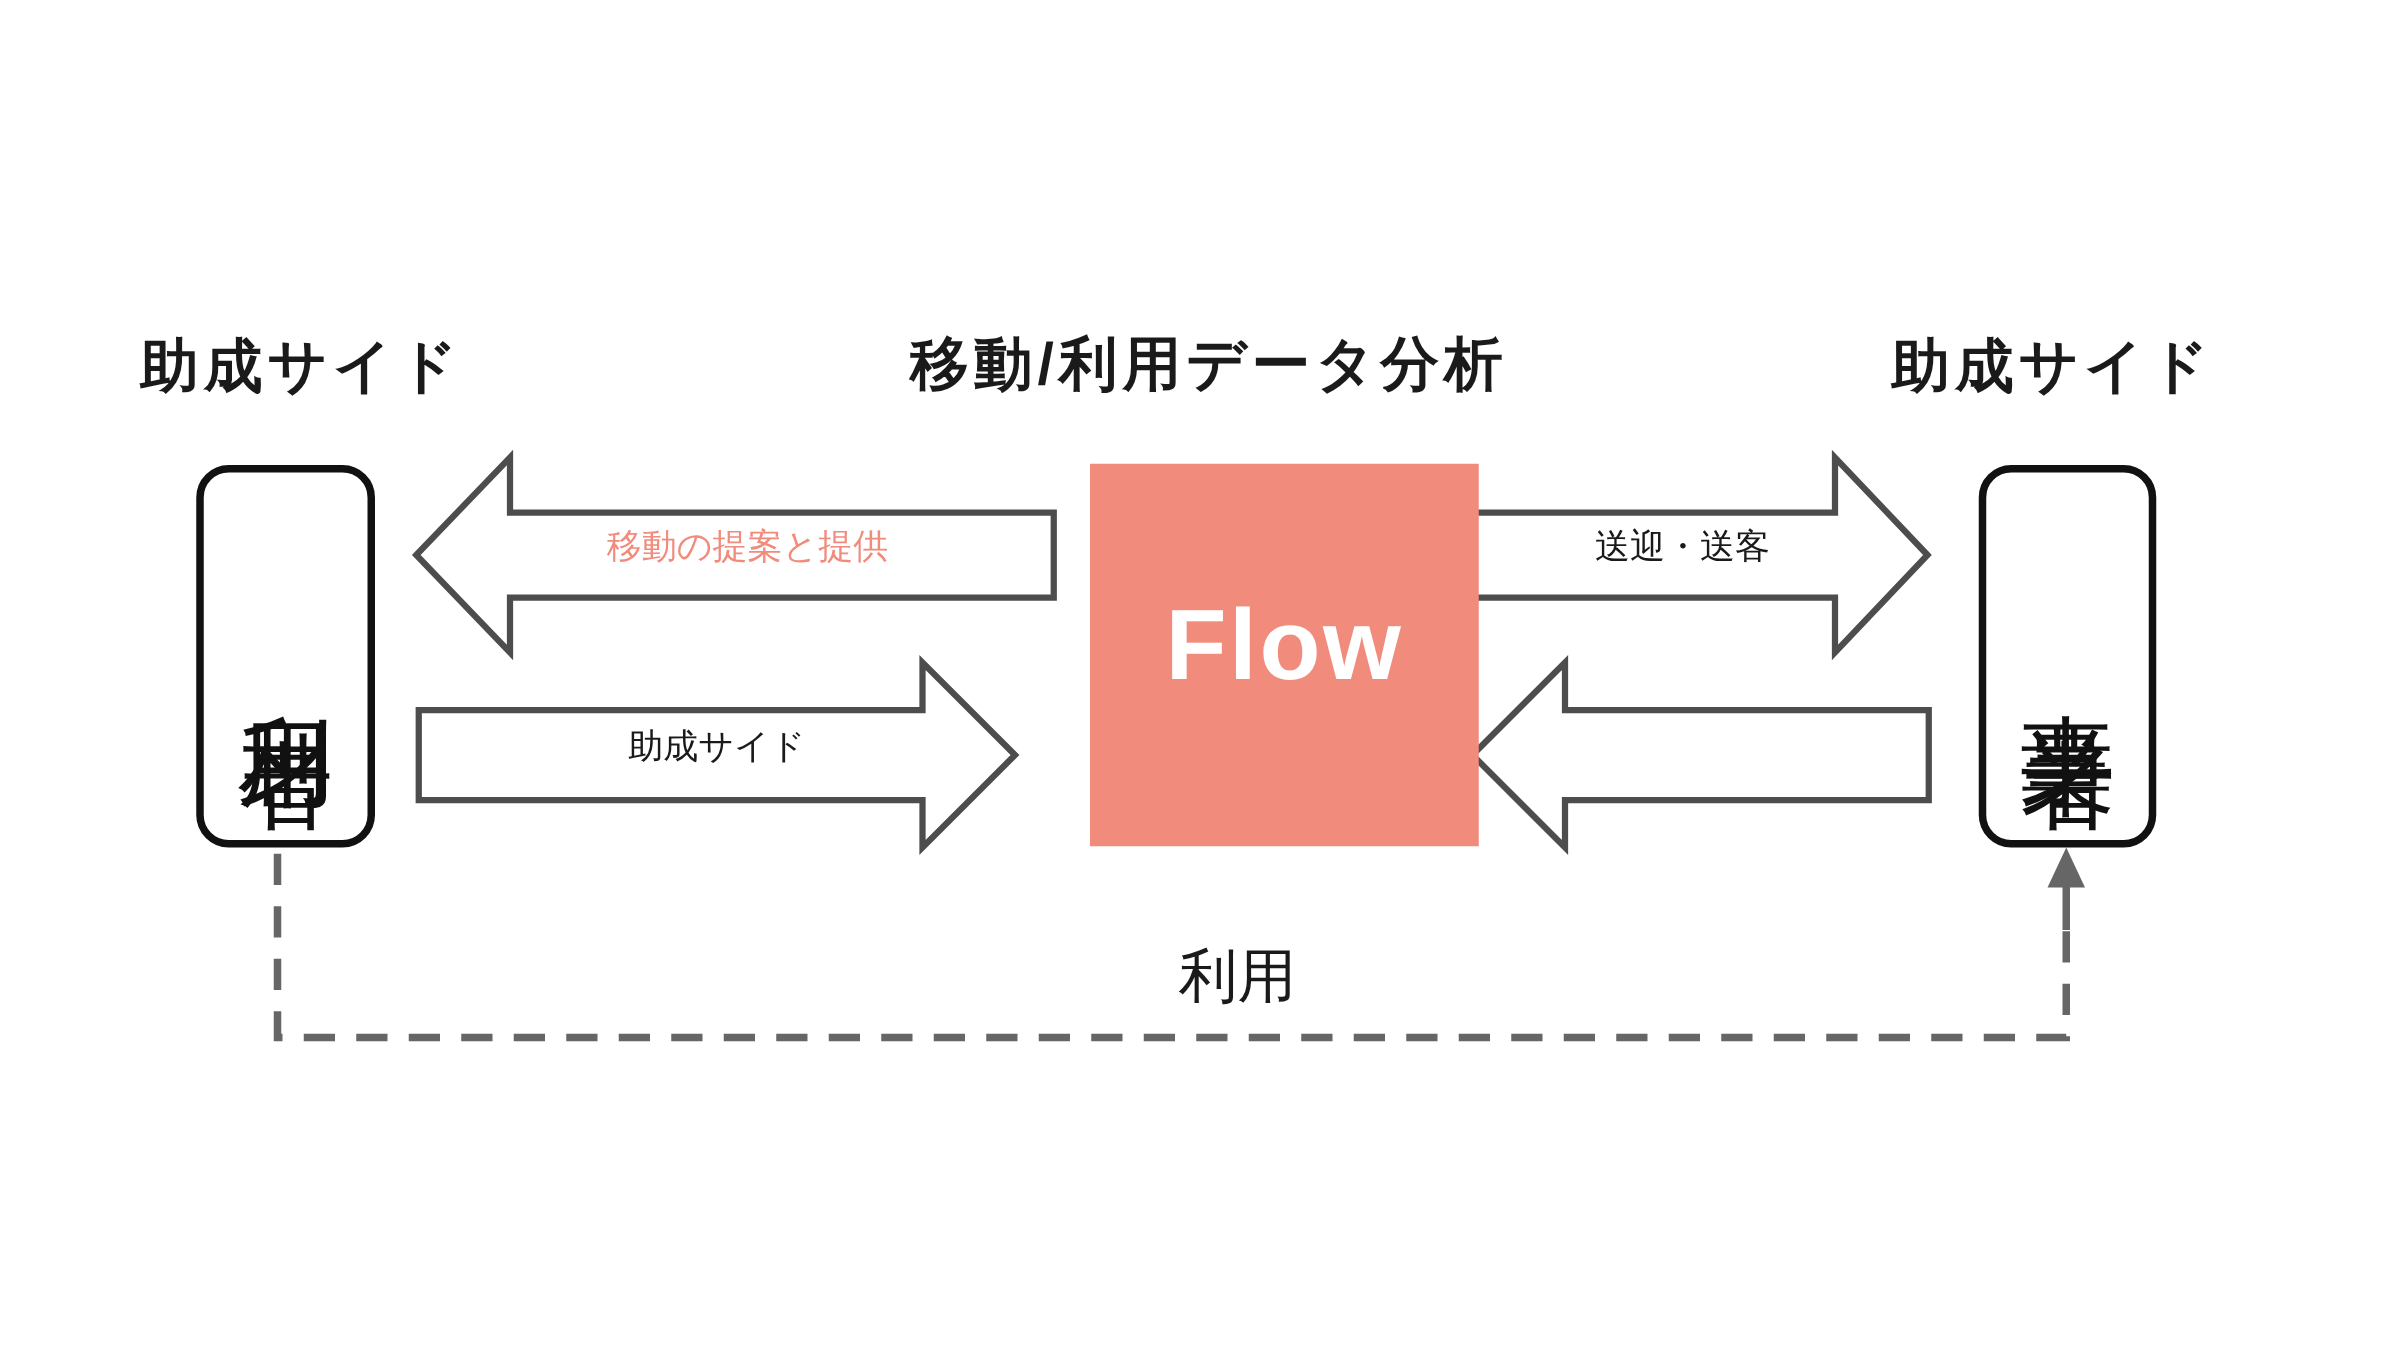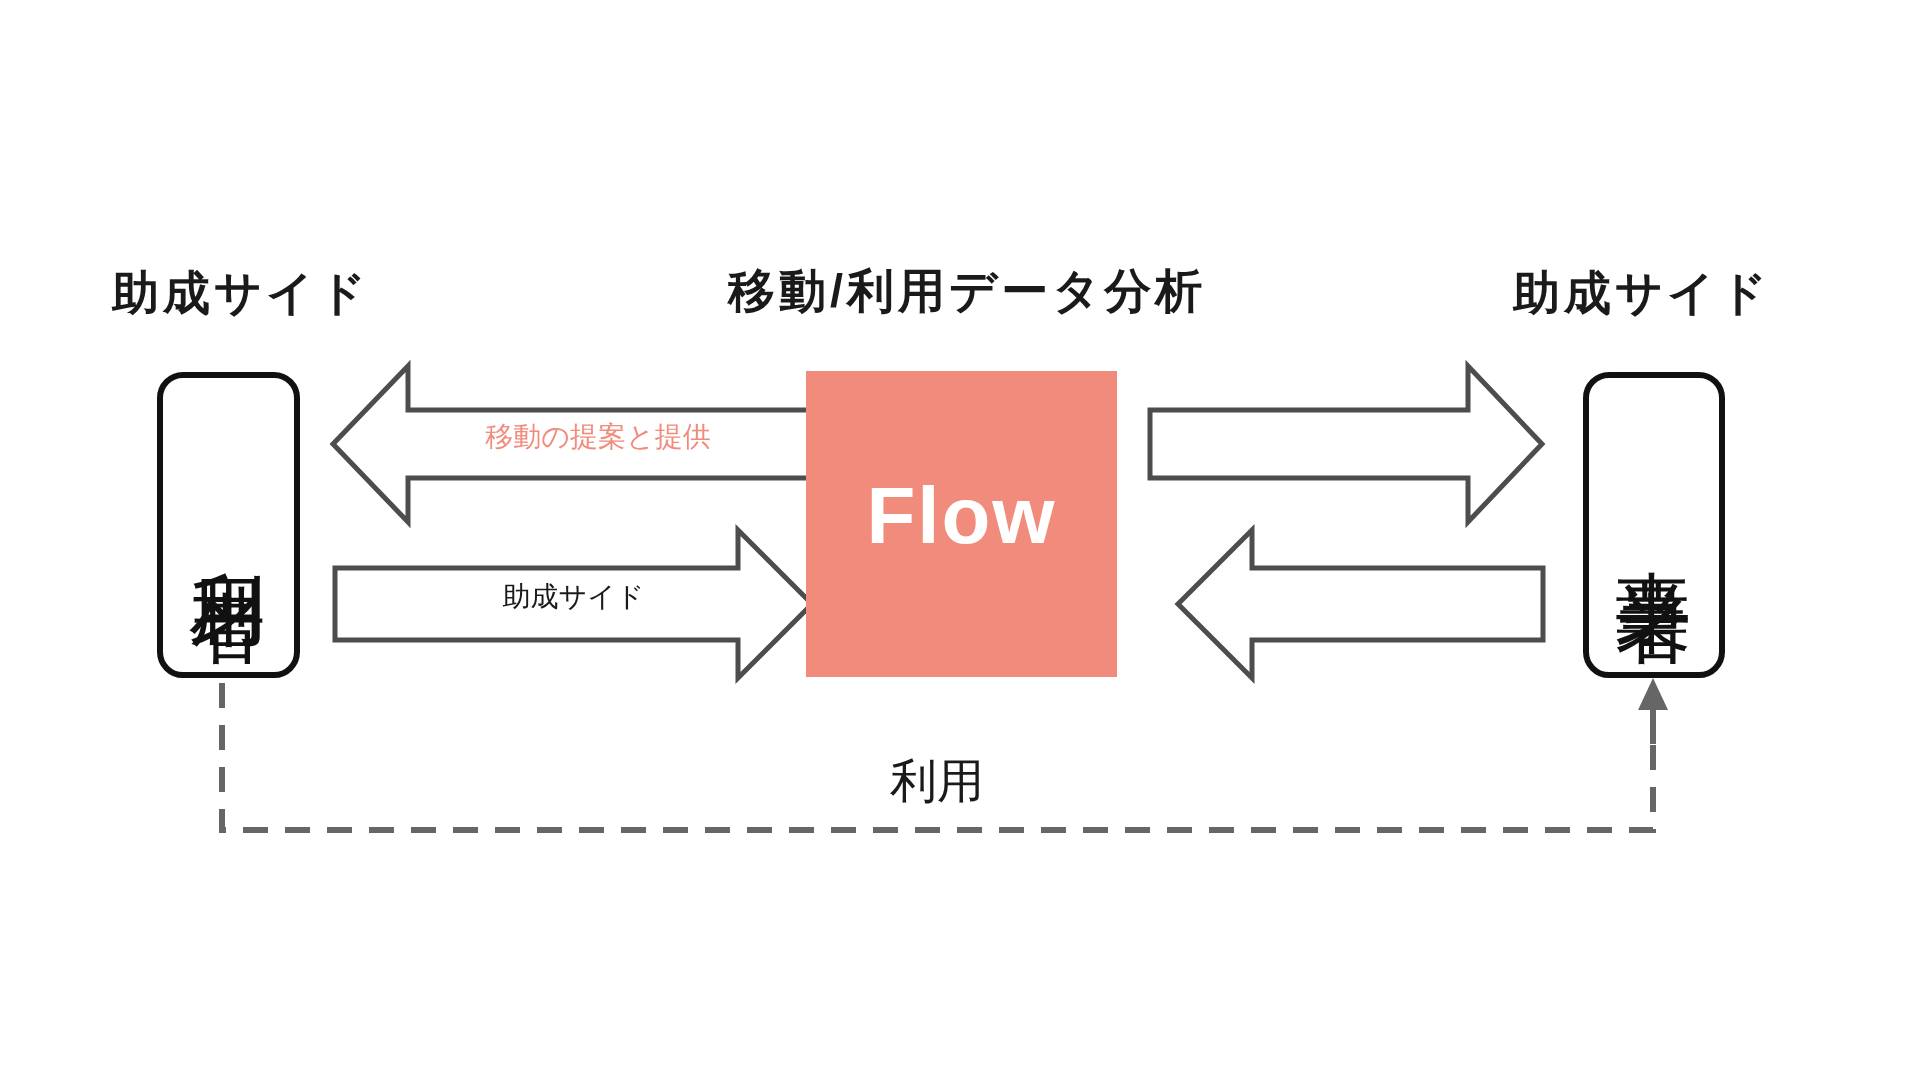--- a/index.html
+++ b/index.html
@@ -15,34 +15,34 @@
   svg.shapes{position:absolute;left:0;top:0;width:1920px;height:1080px;}
   .entity-box{
     position:absolute;box-sizing:border-box;border:6px solid #111111;border-radius:26px;
     background:#ffffff;display:flex;align-items:center;justify-content:center;
   }
   .vtext{
     writing-mode:vertical-rl;text-orientation:upright;
     font-size:76px;font-weight:500;line-height:1;letter-spacing:10px;color:#111111;
   }
   .flow-box{
-    position:absolute;left:806px;top:371px;width:311px;height:306px;
+    position:absolute;left:872px;top:371px;width:311px;height:306px;
     background:#F18B7C;display:flex;align-items:center;justify-content:center;
   }
   .flow-box .flow-word{
     color:#ffffff;font-size:80px;font-weight:bold;letter-spacing:2px;
     transform:translateY(-8px);
   }
   .arrow-label{
     position:absolute;font-size:28px;font-weight:500;text-align:center;
     white-space:nowrap;color:#1a1a1a;
   }
   .arrow-label.accent{color:#F18B7C;}
   .usage-label{
-    position:absolute;left:890px;top:750px;width:200px;text-align:left;
+    position:absolute;left:890px;top:750px;width:200px;text-align:center;
     font-size:47px;font-weight:500;color:#1a1a1a;
   }
 </style>
 </head>
 <body>
 
 <div class="stage">
 
   <div class="toplabel" style="left:112px;top:262px;">助成サイド</div>
   <div class="toplabel centered" style="left:728px;top:260px;width:400px;">移動/利用データ分析</div>
@@ -70,16 +70,17 @@
   <div class="flow-box">
     <span class="flow-word">Flow</span>
   </div>
 
   <div class="entity-box" style="left:1583px;top:372px;width:142px;height:306px;">
     <span class="vtext">事業者</span>
   </div>
 
   <div class="arrow-label accent" style="left:353px;top:418px;width:490px;">移動の提案と提供</div>
   <div class="arrow-label" style="left:335px;top:578px;width:477px;">助成サイド</div>
+  <div class="arrow-label" style="left:1150px;top:418px;width:392px;">送迎・送客</div>
 
   <div class="usage-label">利用</div>
 
 </div>
 
 </body></html>

